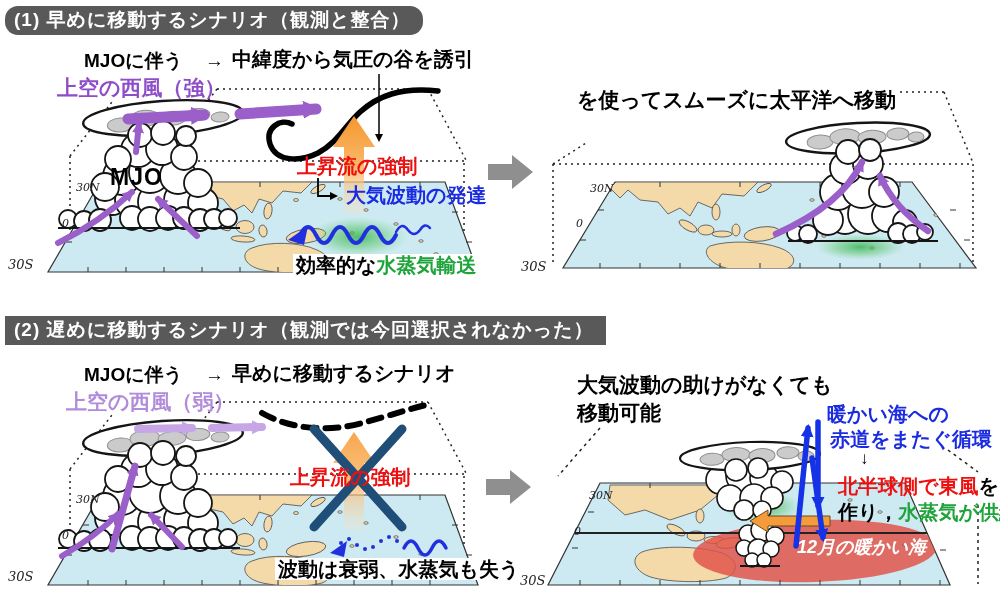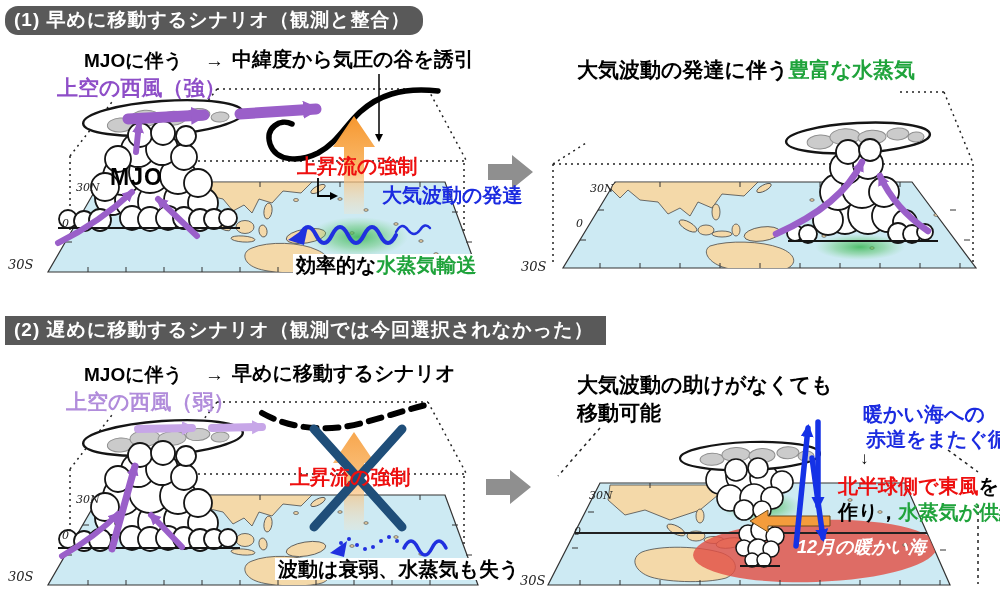--- a/index.html
+++ b/index.html
@@ -5,21 +5,21 @@
   html,body{margin:0;padding:0;background:#fff;}
   #stage{position:relative;width:1000px;height:594px;background:#fff;overflow:hidden;
          font-family:"Liberation Sans","DejaVu Sans",sans-serif;}
   #art{position:absolute;left:0;top:0;}
   .t{position:absolute;font-weight:bold;white-space:nowrap;color:#000;line-height:1.12;
      font-family:"Liberation Sans","DejaVu Sans",sans-serif;}
   .hdr{background:#595959;color:#fff;font-size:19px;padding:3px 12px 5px 9px;letter-spacing:1px;}
   .purple{color:#8E4EC8;}
   .lpurple{color:#B18CDB;margin-left:12px;}
   .red{color:#EE0F0F;}
-  .blue{color:#1B2BE0;margin-left:36px;}
+  .blue{color:#1B2BE0;}
   .green{color:#1FA33B;}
   .whitet{color:#fff;}
   .lat{font-family:"DejaVu Serif",serif;font-style:italic;font-weight:normal;font-size:11px;color:#222;}
   .lat.big{font-size:13px;}
   .wbg{background:#fff;padding:0 3px;}
   .arrowglyph{font-weight:bold;}
 </style>
 </head>
 <body>
 
@@ -347,21 +347,21 @@
 
 <div class="t" style="left:84px;top:50px;font-size:19px;">MJOに伴う</div>
 <div class="t arrowglyph" style="left:205px;top:50px;font-size:19px;">→</div>
 <div class="t" style="left:232px;top:48px;font-size:20px;">中緯度から気圧の谷を誘引</div>
 <div class="t purple" style="left:57px;top:76px;font-size:21px;">上空の西風（強）</div>
 <div class="t" style="left:110px;top:165px;font-size:23px;letter-spacing:1px;">MJO</div>
 <div class="t red" style="left:297px;top:155px;font-size:20px;">上昇流の強制</div>
 <div class="t blue" style="left:346px;top:184px;font-size:20px;">大気波動の発達</div>
 <div class="t wbg" style="left:293px;top:254px;font-size:20px;"><span>効率的な</span><span class="green">水蒸気輸送</span></div>
 
-<div class="t" style="left:577px;top:58px;font-size:21px;"><span>大気波動の発達に伴う</span><span class="green">豊富な水蒸気</span></div>
+<div class="t" style="left:577px;top:88px;font-size:21px;">を使ってスムーズに太平洋へ移動</div>
 
 <div class="t lat" style="left:76px;top:182px;">30N</div>
 <div class="t lat" style="left:62px;top:218px;">0</div>
 <div class="t lat big" style="left:8px;top:258px;">30S</div>
 <div class="t lat" style="left:590px;top:183px;">30N</div>
 <div class="t lat" style="left:576px;top:218px;">0</div>
 <div class="t lat big" style="left:521px;top:260px;">30S</div>
 
 <div class="t hdr" style="left:5px;top:316px;">(2) 遅めに移動するシナリオ（観測では今回選択されなかった）</div>
 

